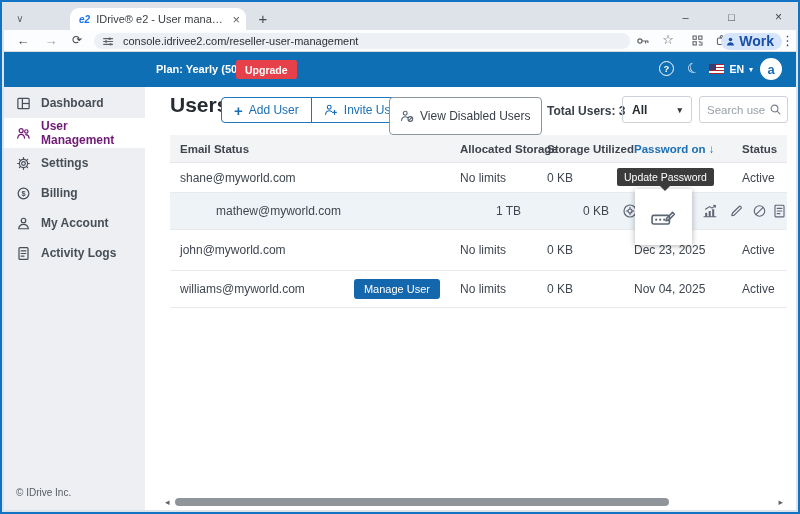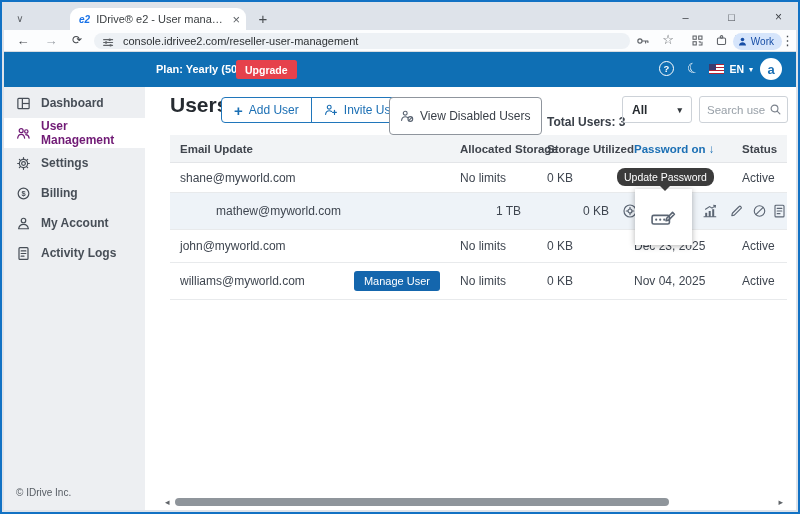--- a/index.html
+++ b/index.html
@@ -17,25 +17,25 @@
   .tab { left:66px; top:4px; width:176px; height:22px; background:#fff; border-radius:9px 9px 0 0; display:flex; align-items:center; padding:0 6px 0 9px; }
   .favicon { font-size:10px; font-weight:bold; font-style:italic; color:#1a73e8; margin-right:6px; }
   .tab-title { flex:1; font-size:11px; color:#3c4043; white-space:nowrap; overflow:hidden; text-overflow:ellipsis; }
   .tab-close { font-size:13px; color:#5f6368; margin-left:5px; line-height:1; }
   .newtab { left:250px; top:5px; font-size:15px; color:#474b4f; width:18px; height:18px; display:flex; align-items:center; justify-content:center; }
   .wctl { top:4px; width:15px; height:18px; display:flex; align-items:center; justify-content:center; font-size:11px; color:#3b3f44; }
 
   
   .toolbar { position:absolute; left:2px; right:2px; top:28px; height:22px; background:#fcfdfe; border-bottom:1px solid #d8dce1; }
   .nav-ic { top:3px; font-size:13px; color:#45494e; width:18px; text-align:center; }
-  .omnibox { left:90px; top:3px; width:536px; height:16px; border-radius:8px; background:#edf1f5; display:flex; align-items:flex-end; padding:0 8px; gap:8px; }
+  .omnibox { left:90px; top:3px; width:536px; height:16px; border-radius:8px; background:#edf1f5; display:flex; align-items:center; padding:0 8px; gap:8px; }
   .url { font-size:11px; color:#2c3033; line-height:16px; }
   .tb-right { top:2px; color:#5f6368; }
   .chip { right:14px; top:2.5px; height:17px; border-radius:9px; background:#d6e5fb; display:flex; align-items:center; gap:3px; padding:0 8px 0 4px; }
-  .chip span { font-size:10px; font-weight:normal; color:#174ea6; }
+  .chip span { font-size:14px; font-weight:bold; color:#174ea6; }
   .divider { right:60px; top:5px; width:1px; height:12px; background:#d5d9dd; }
 
   
   .appheader { position:absolute; left:2px; right:2px; top:50px; height:35px; background:#0f6fb4; color:#fff; }
   .logo-panel { position:absolute; left:0; top:0; width:141px; height:35px; background:#17598c; display:flex; align-items:center; padding:0 12px;margin-top:44px; }
   .logo { font-size:16px; font-weight:bold; display:flex; align-items:center; white-space:nowrap; }
   .logo-e { display:inline-flex; align-items:center; justify-content:center; width:14px; height:14px; border:1.5px solid #fff; border-radius:50%; font-size:10px; margin:0 1px; }
   .logo-reg { font-size:6px; vertical-align:top; margin:-6px 2px 0 1px; }
   .logo-suffix { font-weight:400; font-size:15px; }
   .hamburger { position:absolute; left:113px; top:11px; width:18px; }
@@ -58,50 +58,50 @@
   .side-foot { position:absolute; left:12px; bottom:12px; font-size:10px; color:#565c63; }
 
   
   .main { position:absolute; left:143px; top:85px; right:2px; bottom:2px; background:#fff; }
   .page-title { left:25px; top:6px; font-size:21px; font-weight:bold; color:#262b31; }
   .btn-group { left:76px; top:10px; height:26px; border:1px solid #2076bb; border-radius:4px; display:flex; overflow:hidden; background:#fff; }
   .btn-group .gbtn { display:flex; align-items:center; gap:6px; padding:0 12px; color:#1b6fb4; font-size:12px; }
   .btn-group .gbtn + .gbtn { border-left:1px solid #2076bb; }
   .plus-glyph { font-size:15px; font-weight:bold; line-height:1; }
   .btn-outline { left:244px; top:10px; height:38px; border:1px solid #8f959d; border-radius:4px; background:#fff; display:flex; align-items:center; gap:6px; padding:0 10px; color:#3a4049; font-size:12px; }
-  .total { left:402px; top:17px; font-size:12px; font-weight:bold; color:#3a4049;margin-top:11px; }
+  .total { left:402px; top:17px; font-size:12px; font-weight:bold; color:#3a4049; }
   .all-box { left:477px; top:9px; width:70px; height:27px; border:1px solid #cdd2d8; border-radius:3px; display:flex; align-items:center; justify-content:space-between; padding:0 9px; font-size:12px; color:#24292e; font-weight:bold; }
   .all-box .caret { font-size:9px; color:#33383d; }
   .search-box { left:554px; top:9px; width:89px; height:27px; border:1px solid #cdd2d8; border-radius:3px; display:flex; align-items:center; padding:0 7px; gap:4px; }
   .search-box input { border:none; outline:none; width:58px; font-size:11.5px; color:#333; font-family:"Liberation Sans",sans-serif; }
   .search-box input::placeholder { color:#98a0a8; }
 
   
   .table { position:absolute; left:25px; top:48px; width:617px; }
   .trow { display:grid; grid-template-columns:280px 87px 87px 108px 55px; align-items:center; border-bottom:1px solid #e8eaec; font-size:12px; color:#3f4650; position:relative; }
   .thead { height:28px; background:#f2f4f6; font-size:11.5px; font-weight:bold; color:#40454d; border-bottom:1px solid #e3e5e8; }
   .thead .sortable { color:#1b6fb4; }
   .cell { padding-left:10px; white-space:nowrap; }
   .thead .cell:first-child, .trow .cell:first-child { padding-left:10px; }
   .r1 { height:30px; }
   .r2 { height:37px; background:#eef3f8;padding-left:36px; }
-  .r3 { height:33px; }
+  .r3 { height:41px; }
   .r4 { height:37px; }
   .email-cell { display:flex; align-items:center; }
   .manage-btn { margin-left:auto; margin-right:10px; background:#1466ad; color:#fff; font-size:11px; padding:4px 10px; border-radius:3px; border:none; }
   .row-actions .act { position:absolute; top:50%; transform:translateY(-50%); color:#5b6573; }
   .gear-act { left:452px; }
   .stats-act { left:532px; }
   .edit-act { left:559px; }
   .disable-act { left:582px; }
   .logs-act { left:602px; }
 
   
   .popover { position:absolute; left:465px; top:54px; width:57px; height:56px; background:#fff; box-shadow:0 1px 6px rgba(0,0,0,.3); z-index:5; display:flex; align-items:center; justify-content:center; color:#5b6573; }
-  .tooltip { position:absolute; left:447px; top:33px; background:#3b3b3b; color:#fff; font-size:10.5px; padding:3px 7px; border-radius:8px; z-index:6; white-space:nowrap; }
+  .tooltip { position:absolute; left:447px; top:33px; background:#3b3b3b; color:#fff; font-size:10.5px; padding:3px 7px; border-radius:2px; z-index:6; white-space:nowrap; }
   .tooltip:after { content:""; position:absolute; left:50%; bottom:-5px; margin-left:-5px; border:5px solid transparent; border-top-color:#3b3b3b; border-bottom:none; }
 
   
   .hscroll { position:absolute; left:20px; right:13px; bottom:3px; height:10px; }
   .scroll-arrow { position:absolute; top:0; font-size:9px; color:#606469; line-height:10px; }
   .scroll-thumb { position:absolute; left:10px; top:1px; width:494px; height:8px; background:#8f959b; border-radius:4px; }
 </style>
 </head>
 <body>
 
@@ -304,21 +304,21 @@
       <span>
           <svg width="13" height="13" viewBox="0 0 16 16" fill="none" stroke="#7b828c" stroke-width="1.4" stroke-linecap="round">
             <circle cx="6.8" cy="6.8" r="4.2"></circle>
             <line x1="10" y1="10" x2="13.4" y2="13.4"></line>
           </svg>
         </span>
     </div>
 
     <div class="table">
       <div class="trow thead">
-        <div class="cell">Email Update</div>
+        <div class="cell">Email Status</div>
         <div class="cell">Allocated Storage</div>
         <div class="cell">Storage Utilized</div>
         <div class="cell sortable"><span>Password on</span> <span>↓</span></div>
         <div class="cell">Status</div>
       </div>
 
       <div class="trow r1">
         <div class="cell">shane@myworld.com</div>
         <div class="cell">No limits</div>
         <div class="cell">0 KB</div>

